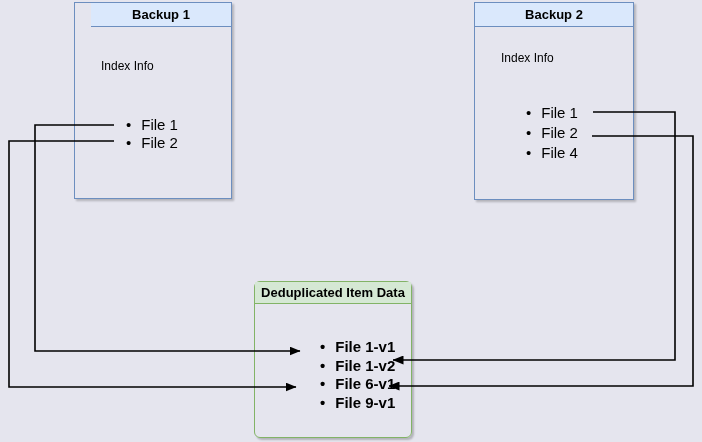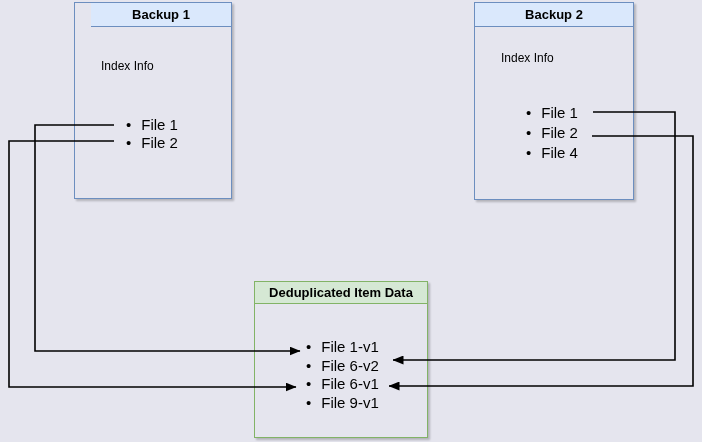--- a/index.html
+++ b/index.html
@@ -26,21 +26,21 @@
     font-weight: bold;
     border-bottom: 1.5px solid;
   }
   .blue  { border-color: #6c8ebf; }
   .blue .hdr  { background: #dae8fc; border-color: #6c8ebf; height: 24px; line-height: 24px; font-size: 13px; }
   .green { border-color: #82b366; }
   .green .hdr { background: #d5e8d4; border-color: #82b366; height: 22px; line-height: 22px; font-size: 13px; }
 
   #backup1 { left: 74px;  top: 2px;   width: 158px; height: 197px; padding-left: 16px; }
   #backup2 { left: 474px; top: 2px;   width: 160px; height: 198px; }
-  #dedup   { left: 254px; top: 281px; width: 174px; height: 157px; }
+  #dedup   { left: 254px; top: 281px; width: 158px; height: 157px; border-radius: 6px; }
 
   .index-label {
     position: absolute;
     font-size: 12px;
     line-height: 20px;
     white-space: nowrap;
   }
   #backup1 .index-label { left: 26px; top: 53px; }
   #backup2 .index-label { left: 26px; top: 45px; }
 
@@ -48,21 +48,21 @@
     position: absolute;
     list-style: none;
     margin: 0;
     padding: 0;
     font-size: 15px;
     white-space: nowrap;
   }
   ul.filelist li::before { content: "\2022"; margin-right: 10px; }
   #backup1 ul.filelist { left: 51px; top: 113px; line-height: 18px; }
   #backup2 ul.filelist { left: 51px; top: 100px; line-height: 20px; }
-  #dedup   ul.filelist { left: 51px; top: 56px;  line-height: 18.5px; }
+  #dedup   ul.filelist { left: 65px; top: 56px;  line-height: 18.5px; font-weight: bold; }
 
   svg.wires {
     position: absolute;
     left: 0; top: 0;
     width: 702px; height: 442px;
     pointer-events: none;
   }
   svg.wires path.wire {
     fill: none;
     stroke: #000;
@@ -90,21 +90,21 @@
       <li>File 1</li>
       <li>File 2</li>
       <li>File 4</li>
     </ul>
   </div>
 
   <div class="node green" id="dedup">
     <div class="hdr">Deduplicated Item Data</div>
     <ul class="filelist">
       <li>File 1-v1</li>
-      <li>File 6-v2</li>
+      <li>File 1-v2</li>
       <li>File 6-v1</li>
       <li>File 9-v1</li>
     </ul>
   </div>
 
   <svg class="wires" viewBox="0 0 702 442" xmlns="http://www.w3.org/2000/svg">
     <defs>
       <marker id="ah" viewBox="0 0 11 9" refX="10.5" refY="4.5" markerWidth="11" markerHeight="9" markerUnits="userSpaceOnUse" orient="auto">
         <path d="M0,0 L11,4.5 L0,9 Z" fill="#000"></path>
       </marker>

